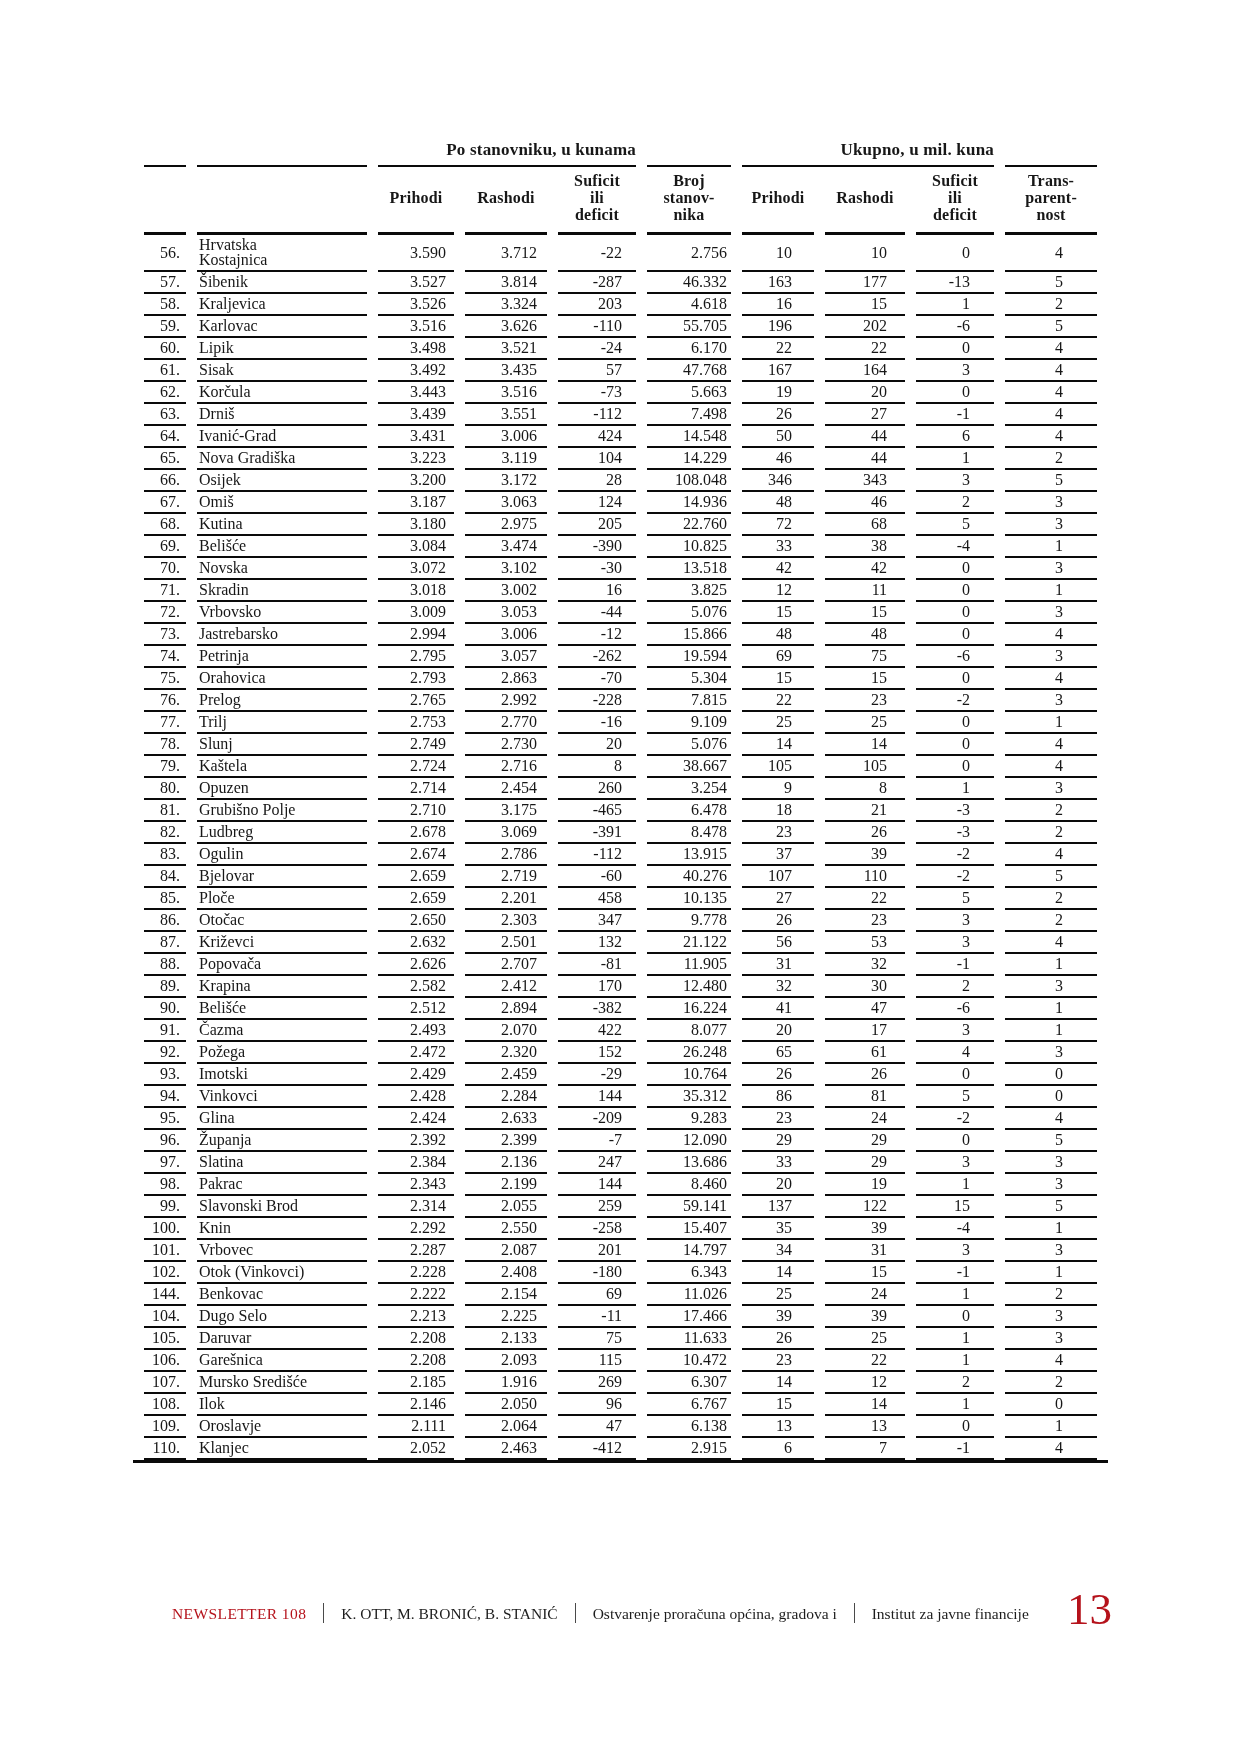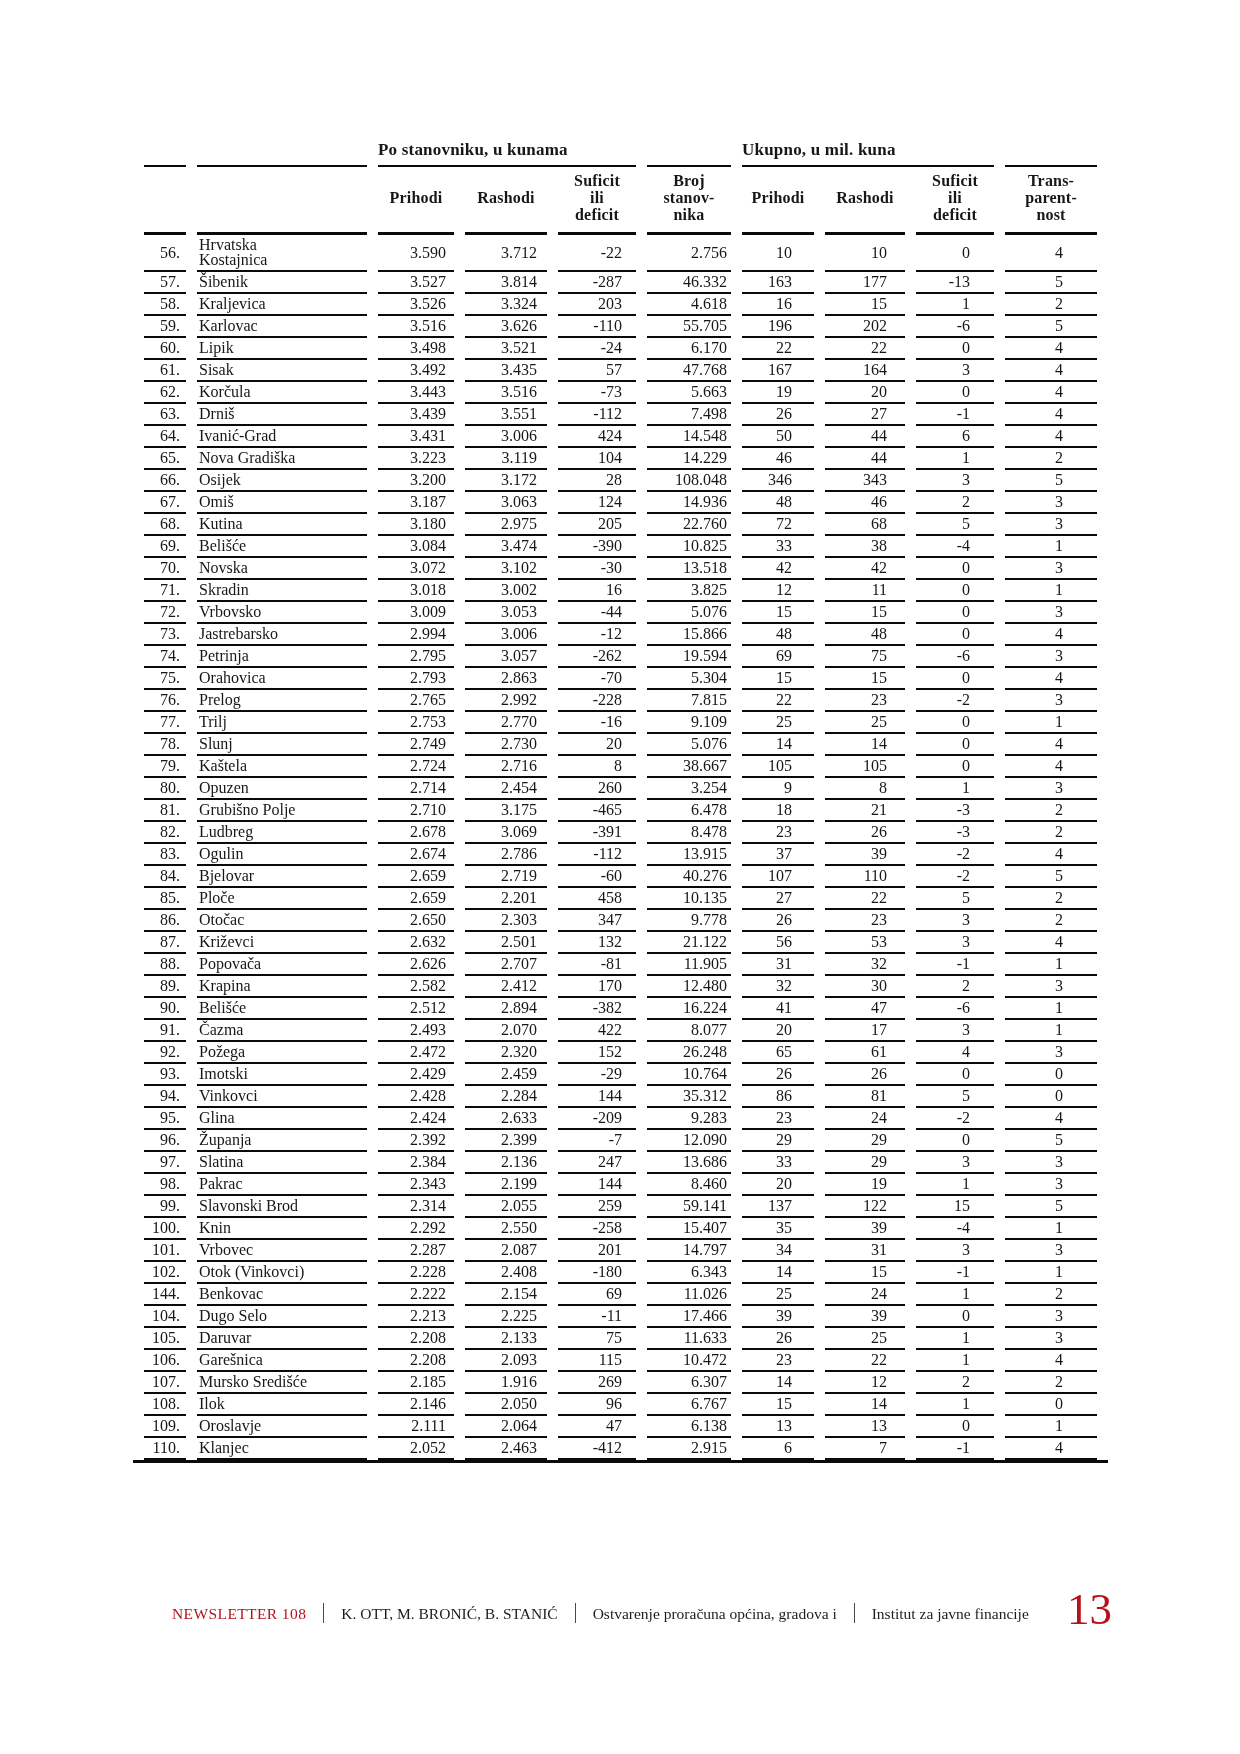--- a/index.html
+++ b/index.html
@@ -17,21 +17,21 @@
     border-collapse:separate;
     border-spacing:11px 0;
     table-layout:fixed;
     width:975px;
   }
   
   td.gtitle{
     font-weight:bold;
     font-size:17px;
     line-height:20px;
-    text-align:left;
+    text-align:right;
     padding:6px 0 5px 0;
     border-bottom:2px solid #0a0a0a;
     letter-spacing:0.2px;
   }
   td.gspacer{border-bottom:2px solid #0a0a0a;}
   
   th{
     font-weight:bold;
     font-size:16px;
     line-height:17px;

